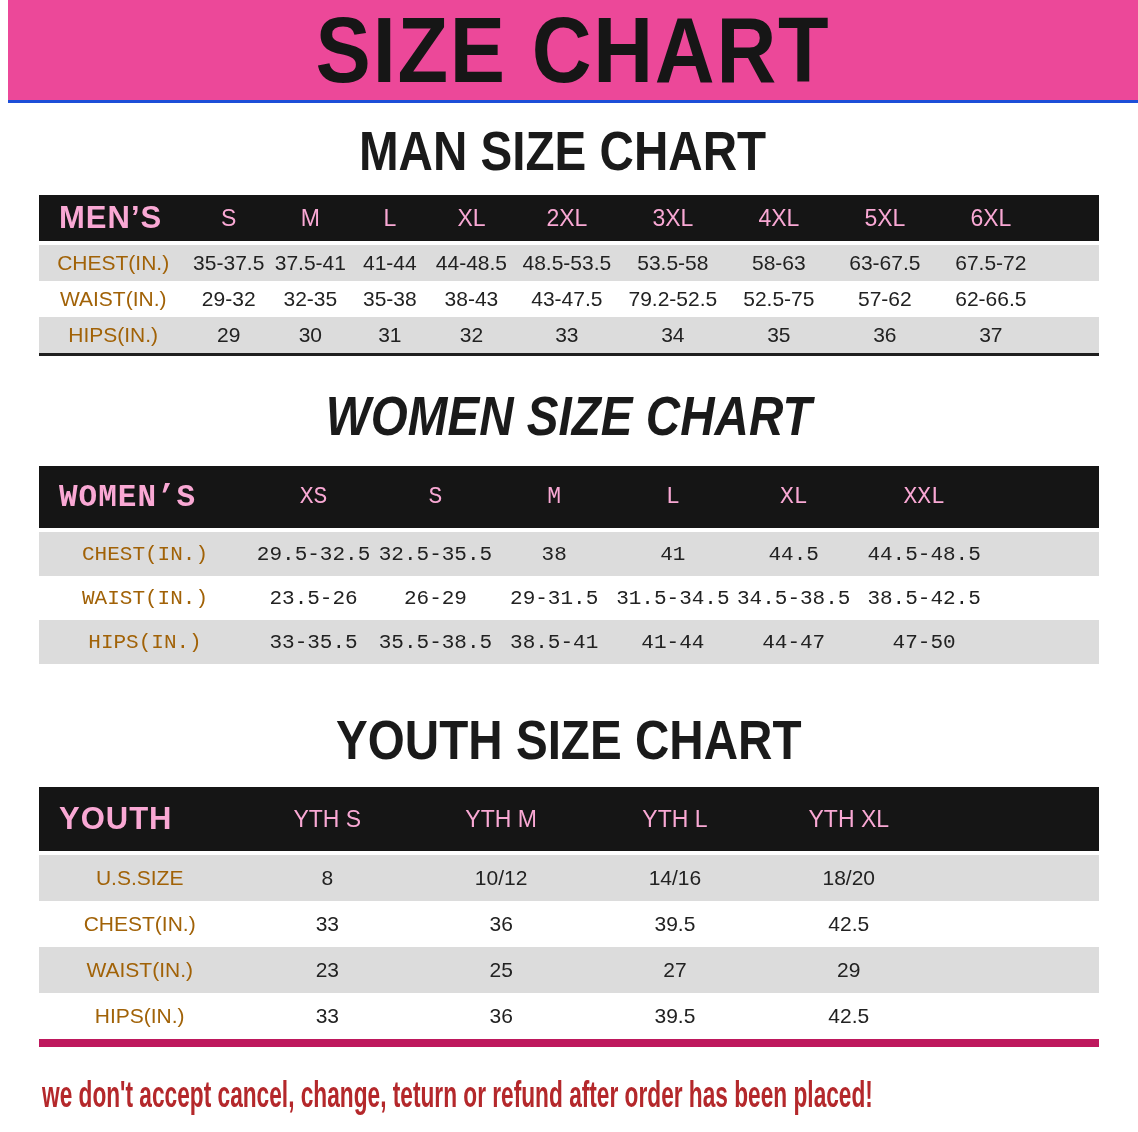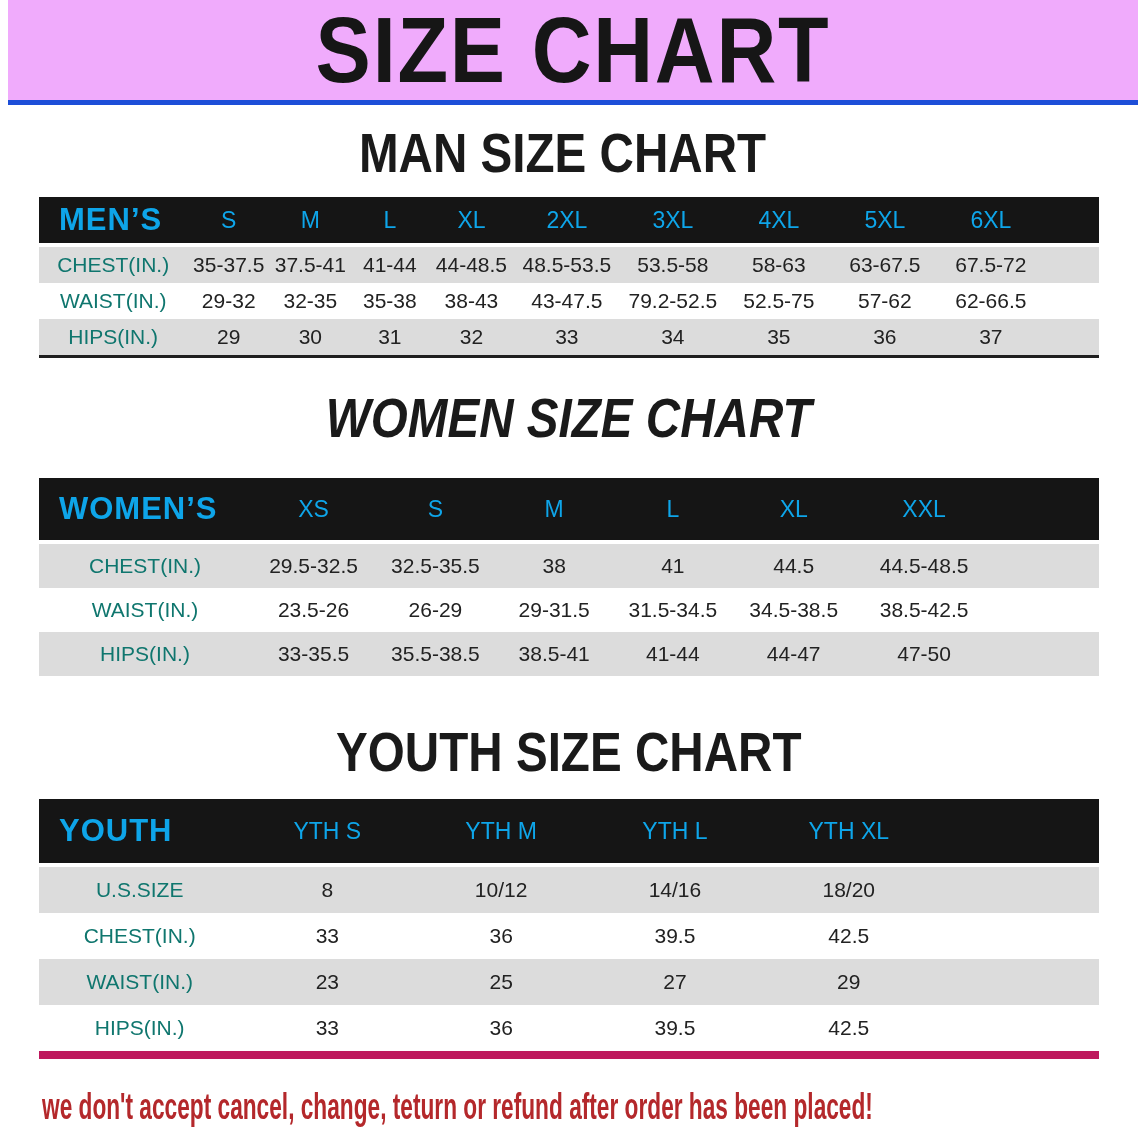--- a/index.html
+++ b/index.html
@@ -1,58 +1,58 @@
 <!DOCTYPE html>
 <html><head>
 <meta charset="utf-8">
 <style>
   html,body { margin:0; padding:0; }
   body {
     width:1138px; height:1132px; background:#ffffff;
     font-family:"Liberation Sans", sans-serif; overflow:hidden;
   }
   .banner {
-    height:100px; background:#f0abfc; border-bottom:5px solid #1d4ed8;
+    height:100px; background:#ec4899; border-bottom:3px solid #1d4ed8;
     display:flex; align-items:center; justify-content:center;margin-left:8px;
   }
   .banner-text {
     display:inline-block; font-size:92px; font-weight:700; color:#161616;
     letter-spacing:2px; line-height:1; transform:scale(0.9,1.0);
     white-space:nowrap;
   }
   .h2 { text-align:center; line-height:1; }
   .h2-man   { margin:20px 12px 0 0; }
   .h2-women { margin:32px 0 0 0;font-style:italic; }
   .h2-youth { margin:48px 0 0 0; }
   .squeeze {
     display:inline-block; transform:scaleX(0.85); transform-origin:center;
     font-size:56px; font-weight:700; color:#1A1A1A; white-space:nowrap;
   }
   table.size-table {
     width:1060px; margin:0 auto; border-collapse:collapse; table-layout:fixed;
   }
   table.sec0 { margin-top:16px; border-bottom:3px solid #1F1F1F; }
-  table.sec1 { margin-top:32px; }
+  table.sec1 { margin-top:22px;font-family:Liberation Mono, monospace; }
   table.sec2 { margin-top:19px; border-bottom:8px solid #be185d; }
-  thead th { background:#151515; color:#0ea5e9; border-bottom:4px solid #ffffff; }
+  thead th { background:#151515; color:#f9a8d4; border-bottom:4px solid #ffffff; }
   .sec0 thead th { height:44px; }
   .sec1 thead th { height:60px; }
   .sec2 thead th { height:62px; }
   th.corner {
     text-align:left; padding-left:20px; font-size:31px;
     font-weight:700; letter-spacing:1px;
   }
   th.size-col { font-size:23px; font-weight:400; text-align:center; }
   tbody tr:nth-child(odd) { background:#DCDCDC; }
   tbody tr:nth-child(even) { background:#ffffff; }
   tbody td { text-align:center; font-size:21px; color:#222222; }
   .sec0 tbody td { height:34px; }
   .sec1 tbody td { height:42px; }
   .sec2 tbody td { height:44px; }
-  td.row-label { color:#0f766e; }
+  td.row-label { color:#a16207; }
   .footer { margin-top:26px; padding-left:42px; }
   .fline {
     display:inline-block; transform:scaleX(0.63); transform-origin:0 50%;
     white-space:nowrap; font-size:36px; font-weight:700; color:#B4282B;
     line-height:44px;
   }
 </style>
 </head>
 <body>
 

